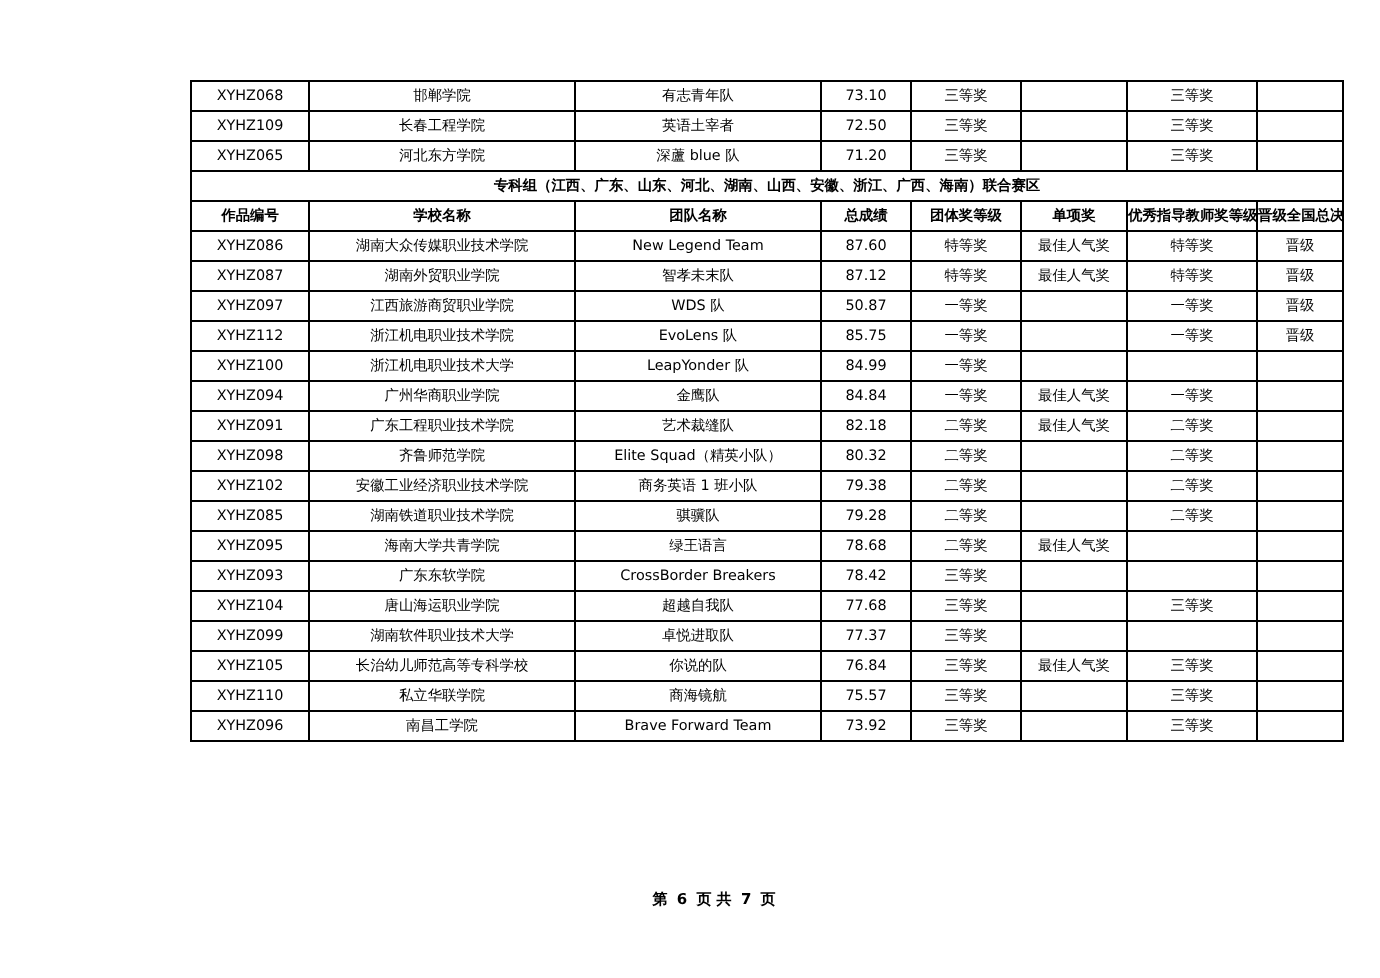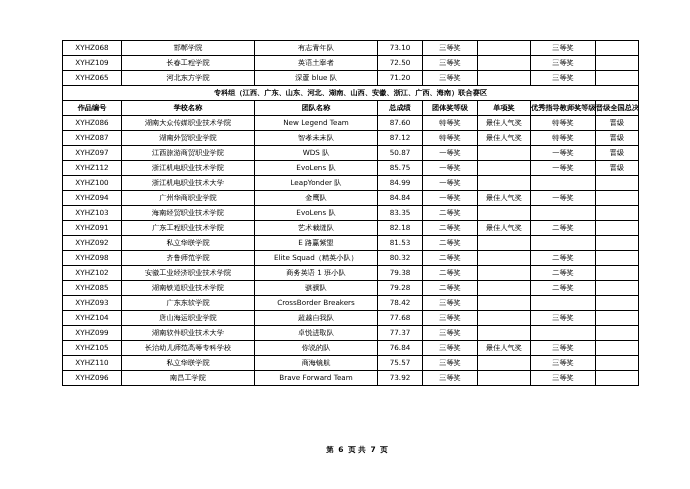--- a/index.html
+++ b/index.html
@@ -25,20 +25,21 @@
   .sheet {
     position: absolute;
     left: 62px;
     top: 40px;
     width: 568px;
   }
   table.doc {
     border-collapse: collapse;
     width: 568px;
     table-layout: fixed;
+    margin-left: 33px;
   }
   table.doc td {
     border: 1px solid #000000;
     font-size: 7.2px;
     line-height: 1.15;
     text-align: center;
     vertical-align: middle;
     padding: 0;
     height: 14px;
     white-space: nowrap;
@@ -187,50 +188,30 @@
           <td class="code">XYHZ094</td>
           <td class="school">广州华商职业学院</td>
           <td class="team">金鹰队</td>
           <td class="score">84.84</td>
           <td class="grade">一等奖</td>
           <td class="single">最佳人气奖</td>
           <td class="advisor">一等奖</td>
           <td class="final"></td>
         </tr>
         <tr>
-          <td class="code">XYHZ103</td>
-          <td class="school">海南经贸职业技术学院</td>
-          <td class="team">EvoLens 队</td>
-          <td class="score">83.35</td>
-          <td class="grade">二等奖</td>
-          <td class="single"></td>
-          <td class="advisor"></td>
-          <td class="final"></td>
-        </tr>
-        <tr>
           <td class="code">XYHZ091</td>
           <td class="school">广东工程职业技术学院</td>
           <td class="team">艺术裁缝队</td>
           <td class="score">82.18</td>
           <td class="grade">二等奖</td>
           <td class="single">最佳人气奖</td>
           <td class="advisor">二等奖</td>
           <td class="final"></td>
         </tr>
         <tr>
-          <td class="code">XYHZ092</td>
-          <td class="school">私立华联学院</td>
-          <td class="team">E 路赢紫盟</td>
-          <td class="score">81.53</td>
-          <td class="grade">二等奖</td>
-          <td class="single"></td>
-          <td class="advisor"></td>
-          <td class="final"></td>
-        </tr>
-        <tr>
           <td class="code">XYHZ098</td>
           <td class="school">齐鲁师范学院</td>
           <td class="team">Elite Squad（精英小队）</td>
           <td class="score">80.32</td>
           <td class="grade">二等奖</td>
           <td class="single"></td>
           <td class="advisor">二等奖</td>
           <td class="final"></td>
         </tr>
         <tr>
@@ -244,20 +225,30 @@
           <td class="final"></td>
         </tr>
         <tr>
           <td class="code">XYHZ085</td>
           <td class="school">湖南铁道职业技术学院</td>
           <td class="team">骐骥队</td>
           <td class="score">79.28</td>
           <td class="grade">二等奖</td>
           <td class="single"></td>
           <td class="advisor">二等奖</td>
+          <td class="final"></td>
+        </tr>
+        <tr>
+          <td class="code">XYHZ095</td>
+          <td class="school">海南大学共青学院</td>
+          <td class="team">绿王语言</td>
+          <td class="score">78.68</td>
+          <td class="grade">二等奖</td>
+          <td class="single">最佳人气奖</td>
+          <td class="advisor"></td>
           <td class="final"></td>
         </tr>
         <tr>
           <td class="code">XYHZ093</td>
           <td class="school">广东东软学院</td>
           <td class="team">CrossBorder Breakers</td>
           <td class="score">78.42</td>
           <td class="grade">三等奖</td>
           <td class="single"></td>
           <td class="advisor"></td>

